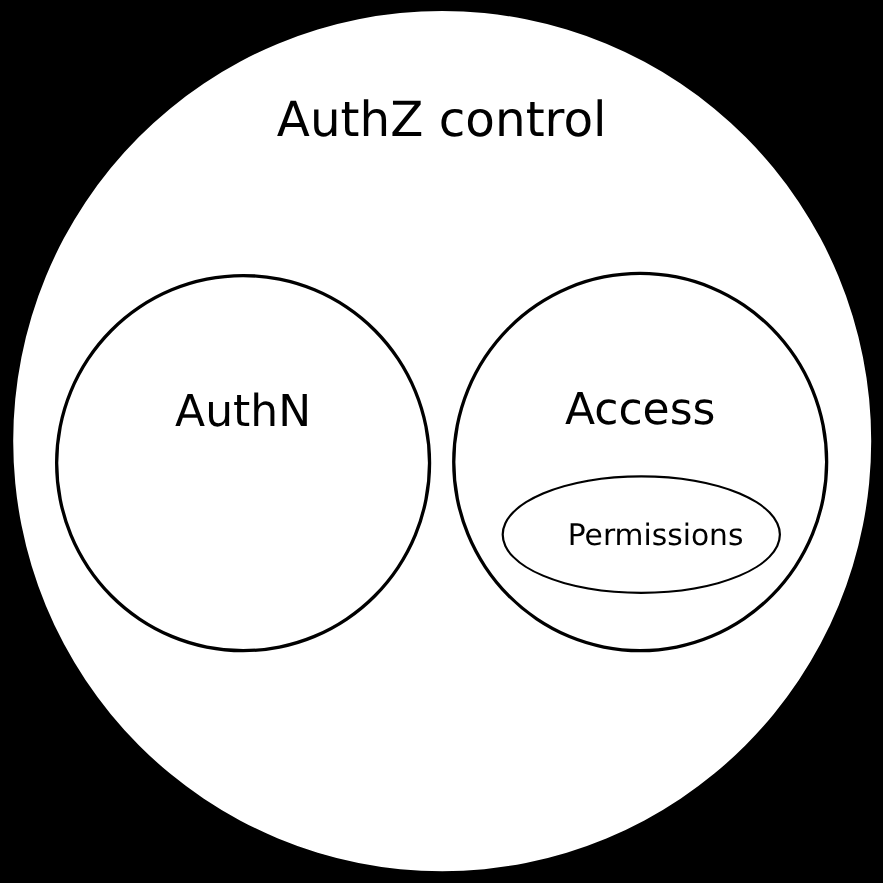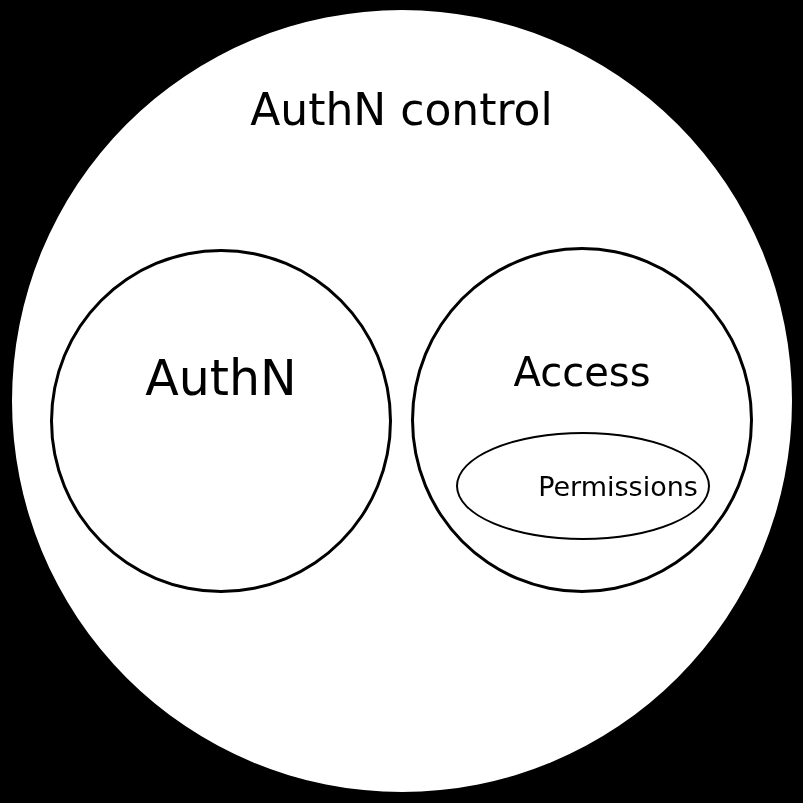--- a/index.html
+++ b/index.html
@@ -62,44 +62,43 @@
   .title-label {
     left: 0;
     top: 88px;
     width: 803px;
     font-size: 44px;
   }
   .authn-label {
     left: 50px;
     top: 354px;
     width: 342px;
-    font-size: 49px;
+    font-size: 40px;
   }
   .authz-label {
     left: 411px;
     top: 352px;
     width: 342px;
     font-size: 40px;
   }
   .permissions-label {
     left: 456px;
     top: 473px;
     width: 280px;
     font-size: 27px;
-    padding-left: 22px;
   }
 </style>
 </head>
 <body>
 
 <div class="canvas">
 
   <div class="ellipse outer-ellipse"></div>
 
-  <div class="label title-label">AuthN control</div>
+  <div class="label title-label">AuthZ control</div>
 
   <div class="ellipse set-circle authn-circle"></div>
 
   <div class="label authn-label">AuthN</div>
 
   <div class="ellipse set-circle authz-circle"></div>
 
   <div class="label authz-label">Access</div>
 
   <div class="ellipse permissions-ellipse"></div>

